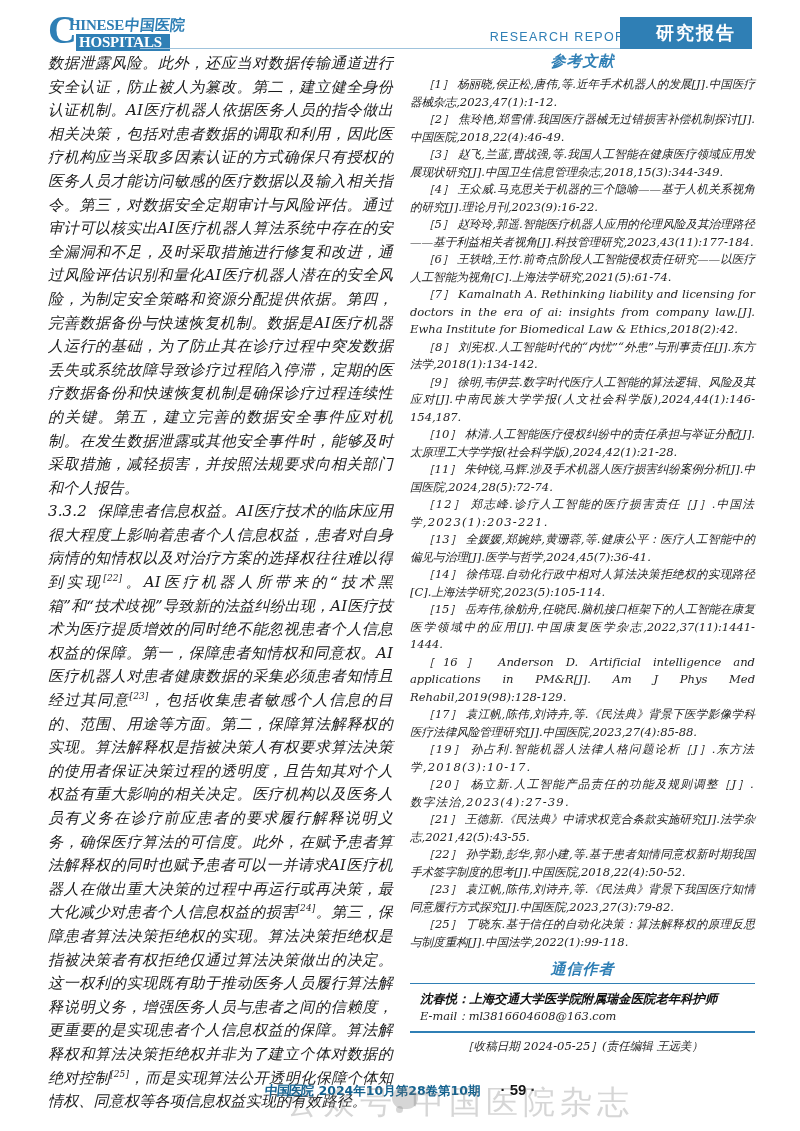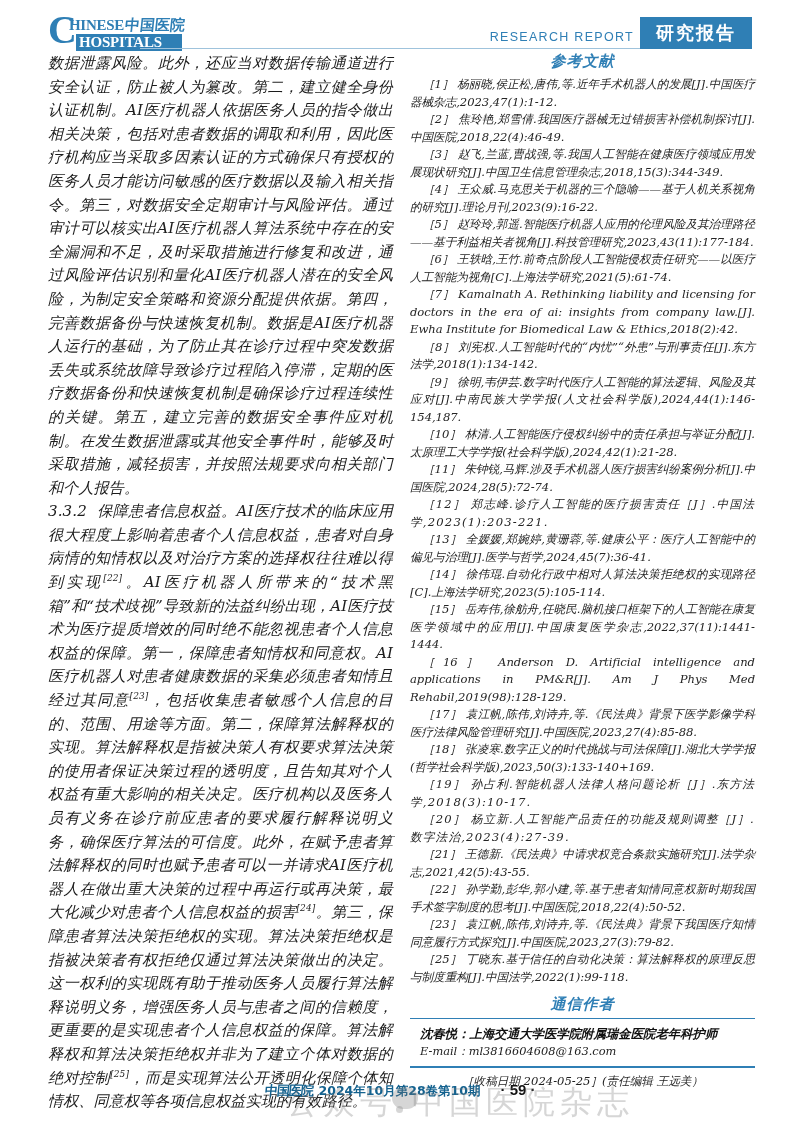--- a/index.html
+++ b/index.html
@@ -66,21 +66,21 @@
   }
   .logo-hospitals {
     position: absolute;
     left: 28px;
     top: 23px;
     font-family: "Liberation Serif", serif;
     font-size: 15px;
     font-weight: 700;
     color: #ffffff;
     background: #2f7fb5;
-    padding: 1px 20px 1px 3px;
+    padding: 1px 8px 1px 3px;
     letter-spacing: -0.2px;
     line-height: 15px;
   }
   .header-rule {
     position: absolute;
     left: 140px;
     top: 48px;
     width: 515px;
     height: 1px;
     background: #9fc3dc;
@@ -103,20 +103,21 @@
     height: 32px;
     background: #2f7fb5;
     color: #ffffff;
     font-family: "DejaVu Sans", sans-serif;
     font-size: 18px;
     font-weight: 700;
     letter-spacing: 2px;
     display: flex;
     align-items: center;
     justify-content: center;
+    padding-left: 20px;
   }
 
   
   #columns {
     position: absolute;
     top: 52px;
     left: 0;
     width: 800px;
     height: 1005px;
     font-style: italic;
@@ -332,21 +333,20 @@
         <p class="ref-item">［8］ 刘宪权.人工智能时代的“内忧”“外患”与刑事责任[J].东方法学,2018(1):134-142.</p>
         <p class="ref-item">［9］ 徐明,韦伊芸.数字时代医疗人工智能的算法逻辑、风险及其应对[J].中南民族大学学报(人文社会科学版),2024,44(1):146-154,187.</p>
         <p class="ref-item">［10］ 林清.人工智能医疗侵权纠纷中的责任承担与举证分配[J].太原理工大学学报(社会科学版),2024,42(1):21-28.</p>
         <p class="ref-item">［11］ 朱钟锐,马辉.涉及手术机器人医疗损害纠纷案例分析[J].中国医院,2024,28(5):72-74.</p>
         <p class="ref-item wide">［12］ 郑志峰.诊疗人工智能的医疗损害责任［J］.中国法学,2023(1):203-221.</p>
         <p class="ref-item">［13］ 全媛媛,郑婉婷,黄珊蓉,等.健康公平：医疗人工智能中的偏见与治理[J].医学与哲学,2024,45(7):36-41.</p>
         <p class="ref-item">［14］ 徐伟琨.自动化行政中相对人算法决策拒绝权的实现路径[C].上海法学研究,2023(5):105-114.</p>
         <p class="ref-item">［15］ 岳寿伟,徐舫舟,任晓民.脑机接口框架下的人工智能在康复医学领域中的应用[J].中国康复医学杂志,2022,37(11):1441-1444.</p>
         <p class="ref-item">［16］ Anderson D. Artificial intelligence and applications in PM&amp;R[J]. Am J Phys Med Rehabil,2019(98):128-129.</p>
         <p class="ref-item">［17］ 袁江帆,陈伟,刘诗卉,等.《民法典》背景下医学影像学科医疗法律风险管理研究[J].中国医院,2023,27(4):85-88.</p>
-        <p class="ref-item">［18］ 张凌寒.数字正义的时代挑战与司法保障[J].湖北大学学报(哲学社会科学版),2023,50(3):133-140+169.</p>
         <p class="ref-item wide">［19］ 孙占利.智能机器人法律人格问题论析［J］.东方法学,2018(3):10-17.</p>
         <p class="ref-item wide">［20］ 杨立新.人工智能产品责任的功能及规则调整［J］.数字法治,2023(4):27-39.</p>
         <p class="ref-item">［21］ 王德新.《民法典》中请求权竞合条款实施研究[J].法学杂志,2021,42(5):43-55.</p>
         <p class="ref-item">［22］ 孙学勤,彭华,郭小建,等.基于患者知情同意权新时期我国手术签字制度的思考[J].中国医院,2018,22(4):50-52.</p>
         <p class="ref-item">［23］ 袁江帆,陈伟,刘诗卉,等.《民法典》背景下我国医疗知情同意履行方式探究[J].中国医院,2023,27(3):79-82.</p>
         <p class="ref-item">［25］ 丁晓东.基于信任的自动化决策：算法解释权的原理反思与制度重构[J].中国法学,2022(1):99-118.</p>
       </div>
 
     <div class="corr-title">通信作者</div>
     <div class="corr-rule"></div>

